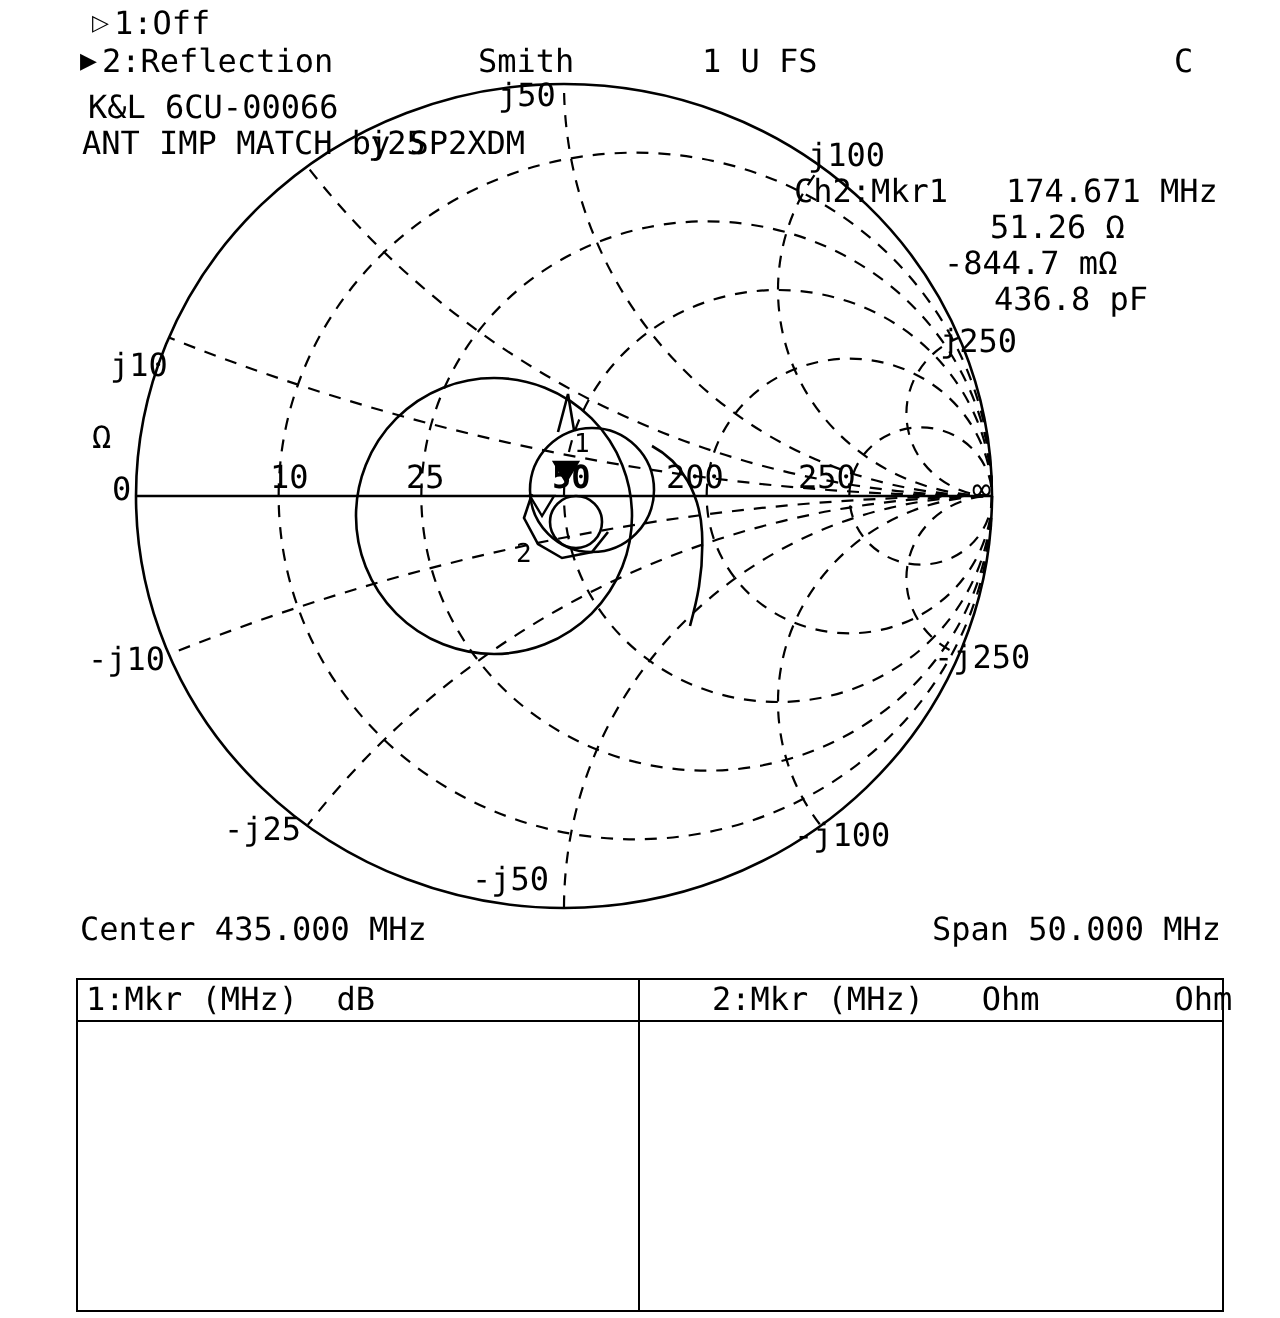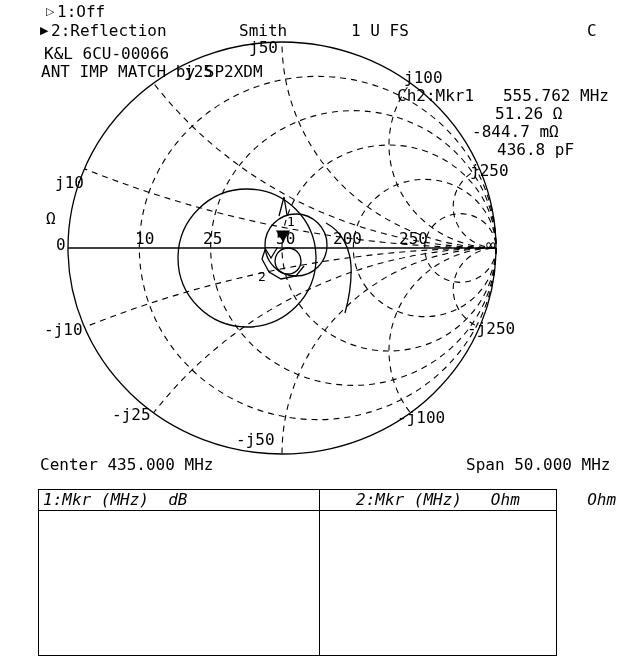--- a/index.html
+++ b/index.html
@@ -9,41 +9,41 @@
     font-size:16px;line-height:18px;overflow:hidden;
   }
   .t{position:absolute;white-space:pre;}
   .tri{position:absolute;font-family:"DejaVu Sans",sans-serif;font-size:11px;line-height:14px;}
   .clabel{position:absolute;white-space:pre;}
   #smith-svg{position:absolute;left:0;top:0;}
   .solid{fill:none;stroke:#000;stroke-width:1.3;}
   .dash{fill:none;stroke:#000;stroke-width:1.1;stroke-dasharray:6 5;}
   .trace{fill:none;stroke:#000;stroke-width:1.3;}
   .mknum{font-family:"DejaVu Sans Mono",monospace;font-size:13px;fill:#000;}
-  #mtable{position:absolute;left:38px;top:489px;width:519px;height:167px;
-          border:1px solid #000;box-sizing:border-box;font-style:italic;}
+  #mtable{position:absolute;left:38px;top:489px;width:574px;height:167px;
+          border:1px solid #000;box-sizing:border-box;}
   #mtable .divider{position:absolute;left:280px;top:0;bottom:0;width:1px;background:#000;}
   #mtable .hline{position:absolute;left:0;right:0;top:20px;height:1px;background:#000;}
   #mtable .t{position:absolute;}
 </style>
 </head>
 <body>
 
 <span class="tri" style="left:46px;top:5px;">▷</span>
 <div class="t" style="left:57px;top:3px;">1:Off</div>
 <span class="tri" style="left:40px;top:24px;">▶</span>
 <div class="t" style="left:51px;top:22px;">2:Reflection</div>
 <div class="t" style="left:239px;top:22px;">Smith</div>
 <div class="t" style="left:351px;top:22px;">1 U FS</div>
 <div class="t" style="left:587px;top:22px;">C</div>
 
 <div class="t" style="left:44px;top:45px;">K&amp;L 6CU-00066</div>
 <div class="t" style="left:41px;top:63px;">ANT IMP MATCH by SP2XDM</div>
 
-<div class="t" style="left:397px;top:87px;">Ch2:Mkr1   555.762 MHz</div>
+<div class="t" style="left:397px;top:87px;">Ch2:Mkr1   174.671 MHz</div>
 <div class="t" style="left:495px;top:105px;">51.26 Ω</div>
 <div class="t" style="left:472px;top:123px;">-844.7 mΩ</div>
 <div class="t" style="left:497px;top:141px;">436.8 pF</div>
 
 <svg id="smith-svg" width="640" height="480">
     <defs>
       <clipPath id="cc">
         <ellipse cx="282" cy="248" rx="213.5" ry="205.5"></ellipse>
       </clipPath>
     </defs>
@@ -78,21 +78,21 @@
 <div id="chart-labels">
     <div class="clabel" style="left: 249px; top: 39px;">j50</div>
     <div class="clabel" style="left: 184px; top: 63px;">j25</div>
     <div class="clabel" style="left: 55px; top: 174px;">j10</div>
     <div class="clabel" style="left: 404px; top: 69px;">j100</div>
     <div class="clabel" style="left: 470px; top: 162px;">j250</div>
     <div class="clabel" style="left: 46px; top: 210px;">Ω</div>
     <div class="clabel" style="left: 56px; top: 236px;">0</div>
     <div class="clabel" style="left: 135px; top: 230px;">10</div>
     <div class="clabel" style="left: 203px; top: 230px;">25</div>
-    <div class="clabel" style="left: 276px; top: 230px;">50</div>
+    <div class="clabel" style="left: 276px; top: 230px; font-weight: bold;">50</div>
     <div class="clabel" style="left: 333px; top: 230px;">200</div>
     <div class="clabel" style="left: 399px; top: 230px;">250</div>
     <div class="clabel" style="left: 486px; top: 236px;">∞</div>
     <div class="clabel" style="left: 44px; top: 321px;">-j10</div>
     <div class="clabel" style="left: 112px; top: 406px;">-j25</div>
     <div class="clabel" style="left: 236px; top: 431px;">-j50</div>
     <div class="clabel" style="left: 397px; top: 409px;">-j100</div>
     <div class="clabel" style="left: 467px; top: 320px;">-j250</div>
   </div>
 

